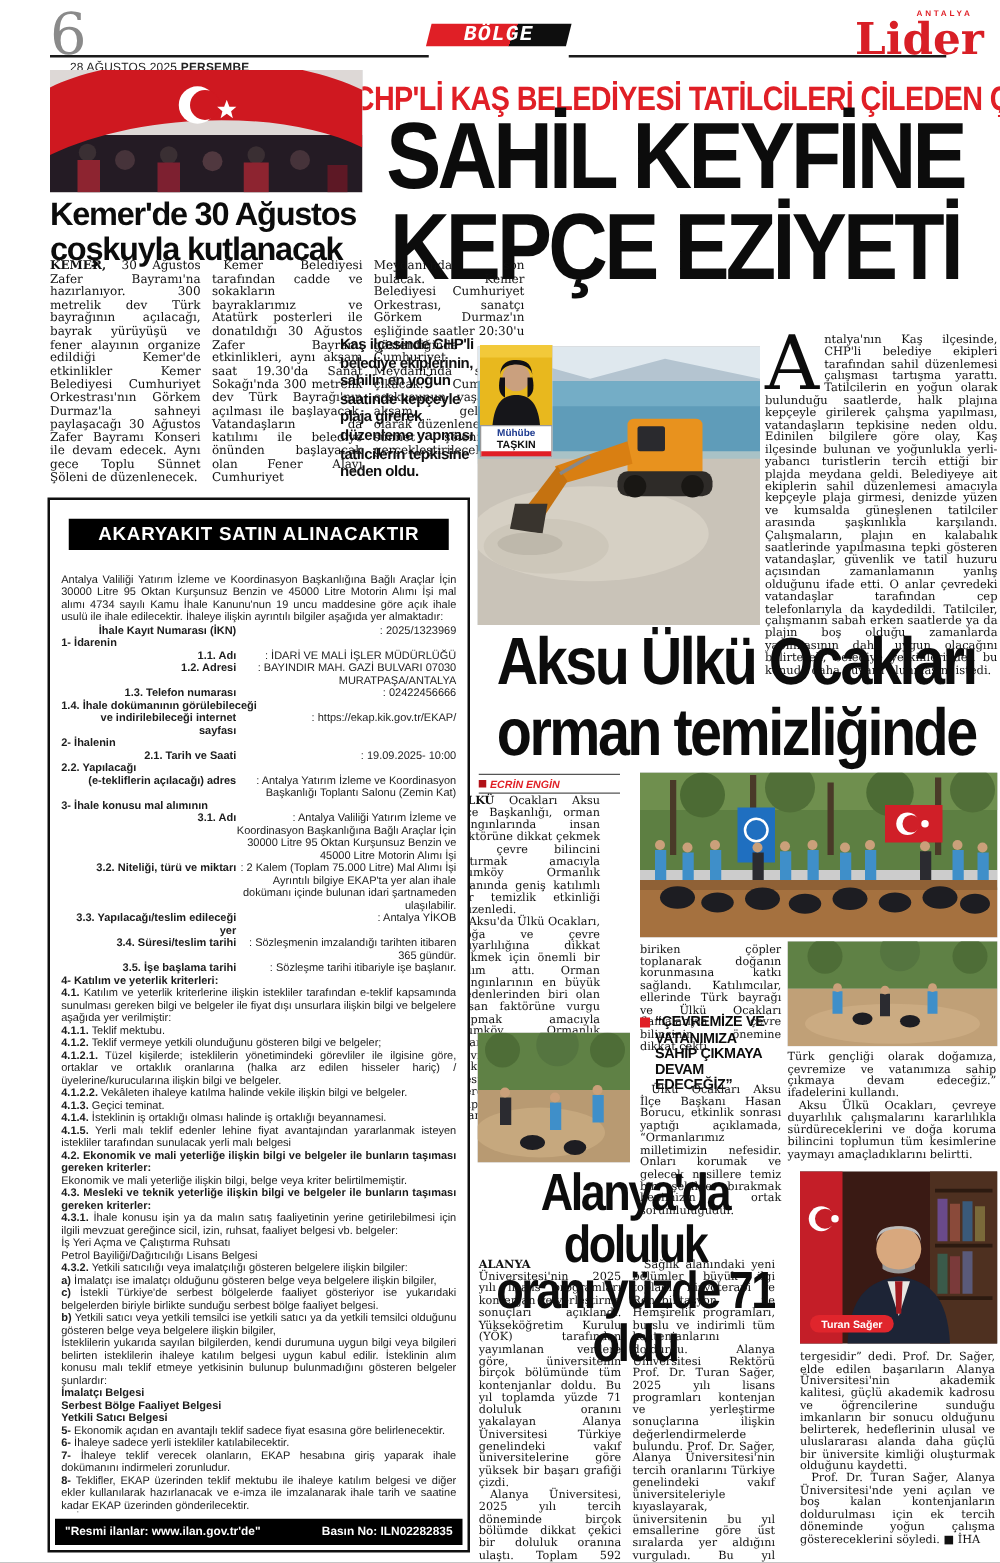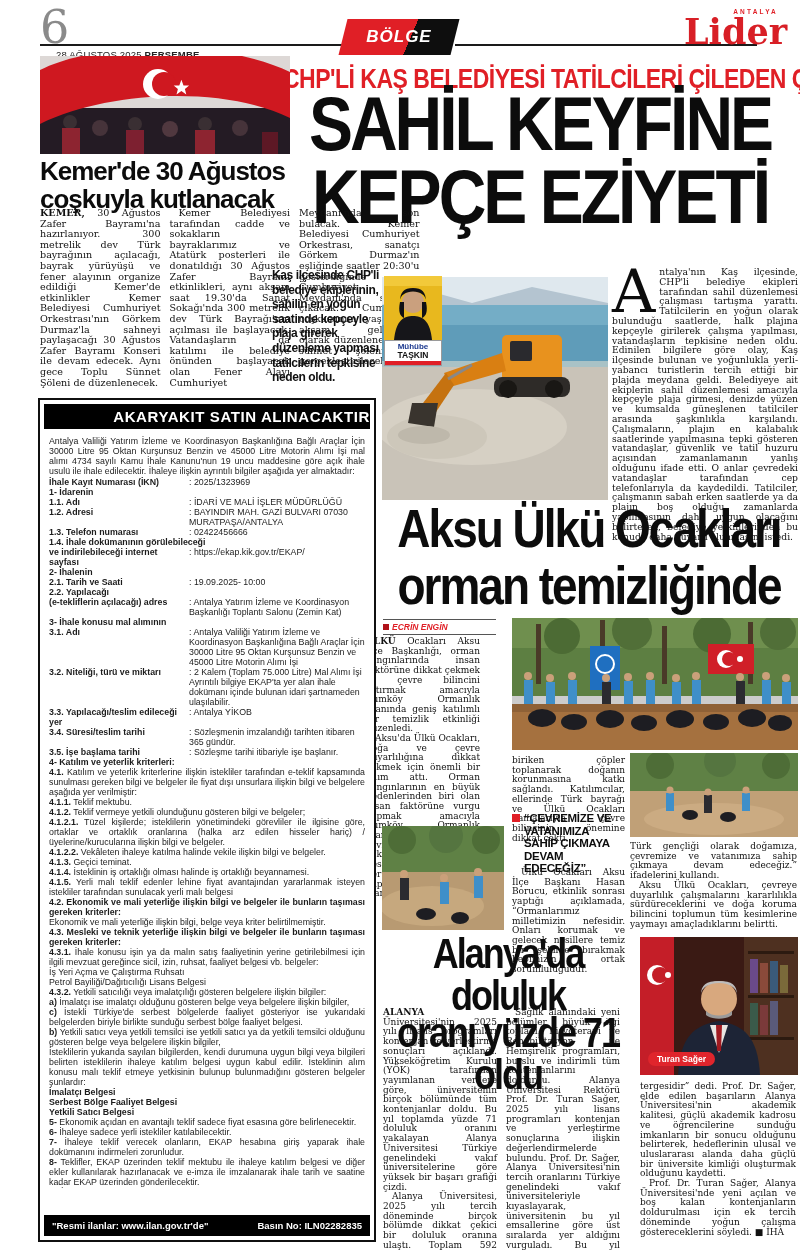--- a/index.html
+++ b/index.html
@@ -8,21 +8,21 @@
   .abs{position:absolute;}
   .just{text-align:justify;}
   p{margin:0;}
   .ind{text-indent:9px;}
 
   
   .pagenum{font-family:"DejaVu Serif",serif;font-size:46px;font-weight:400;color:#8a8a8a;line-height:1;}
   .hrule{height:2px;background:#1a1a1a;}
   .dateline{font-size:9.5px;color:#222;letter-spacing:.2px;}
   .dateline b{font-weight:700;}
-  .banner{width:112px;height:36px;}
+  .banner{width:112px;height:18px;font-family:Liberation Mono, monospace;}
   .banner .bg{position:absolute;inset:0;transform:skewX(-14deg);background:linear-gradient(100deg,#e01f26 0 60%,#0e0e0e 60% 100%);}
   .banner .tx{position:absolute;inset:0;display:flex;align-items:center;justify-content:center;
               color:#fff;font-style:italic;font-weight:700;font-size:17px;letter-spacing:1px;}
   .brandcity{font-size:6.5px;font-weight:700;color:#e01f26;letter-spacing:2.2px;text-align:right;}
   .brand{font-family:"DejaVu Serif",serif;font-size:35px;font-weight:700;color:#d81f26;line-height:.95;}
 
   
   .kicker{color:#e01f26;font-weight:700;font-size:23px;letter-spacing:-.5px;text-align:center;
           transform:scaleY(1.18);transform-origin:top;white-space:nowrap;}
   .mainhead{font-weight:700;font-size:66px;letter-spacing:-3px;line-height:.92;text-align:center;color:#0c0c0c;
@@ -45,25 +45,25 @@
              font-size:8.5px;font-weight:700;font-style:italic;color:#e01f26;}
   .bsq{display:inline-block;width:6px;height:6px;background:#b01118;margin-right:3px;}
 
   .subhead{font-weight:700;font-size:11.5px;line-height:12.6px;letter-spacing:-.3px;color:#0c0c0c;display:flex;}
   .subhead .rsq{flex:0 0 auto;width:8px;height:8px;background:#e01f26;margin:2px 4px 0 0;}
 
   .caption-pill{background:#e0252c;color:#fff;font-weight:700;font-size:8.5px;padding:2px 9px;border-radius:9px;}
 
   
   .notice{border:2px solid #101010;background:#fff;}
-  .ntitle{background:#000;color:#fff;font-weight:700;font-size:15px;letter-spacing:.6px;text-align:right;
-          height:25px;line-height:25px;margin:4px;}
+  .ntitle{background:#000;color:#fff;font-weight:700;font-size:15px;letter-spacing:.6px;text-align:center;
+          height:25px;line-height:25px;margin:15px;}
   .nbody{padding:3px 9px 0 9px;font-size:8.8px;line-height:10px;color:#1c1c1c;}
   .nbody p.nintro{text-align:justify;margin-bottom:1px;}
-  .nrow{display:flex;}
+  .nrow{display:flex;text-align:right;}
   .nlab{font-weight:700;flex:0 0 140px;}
   .nval{flex:1;}
   .npar{text-align:justify;}
   .nfoot{position:absolute;left:4px;right:4px;bottom:4px;height:21px;background:#000;color:#fff;
          display:flex;align-items:center;justify-content:space-between;padding:0 8px;
          font-size:9.5px;font-weight:700;}
 
   
   .photo{overflow:hidden;background:#ccc;}
   .photo svg{display:block;}

